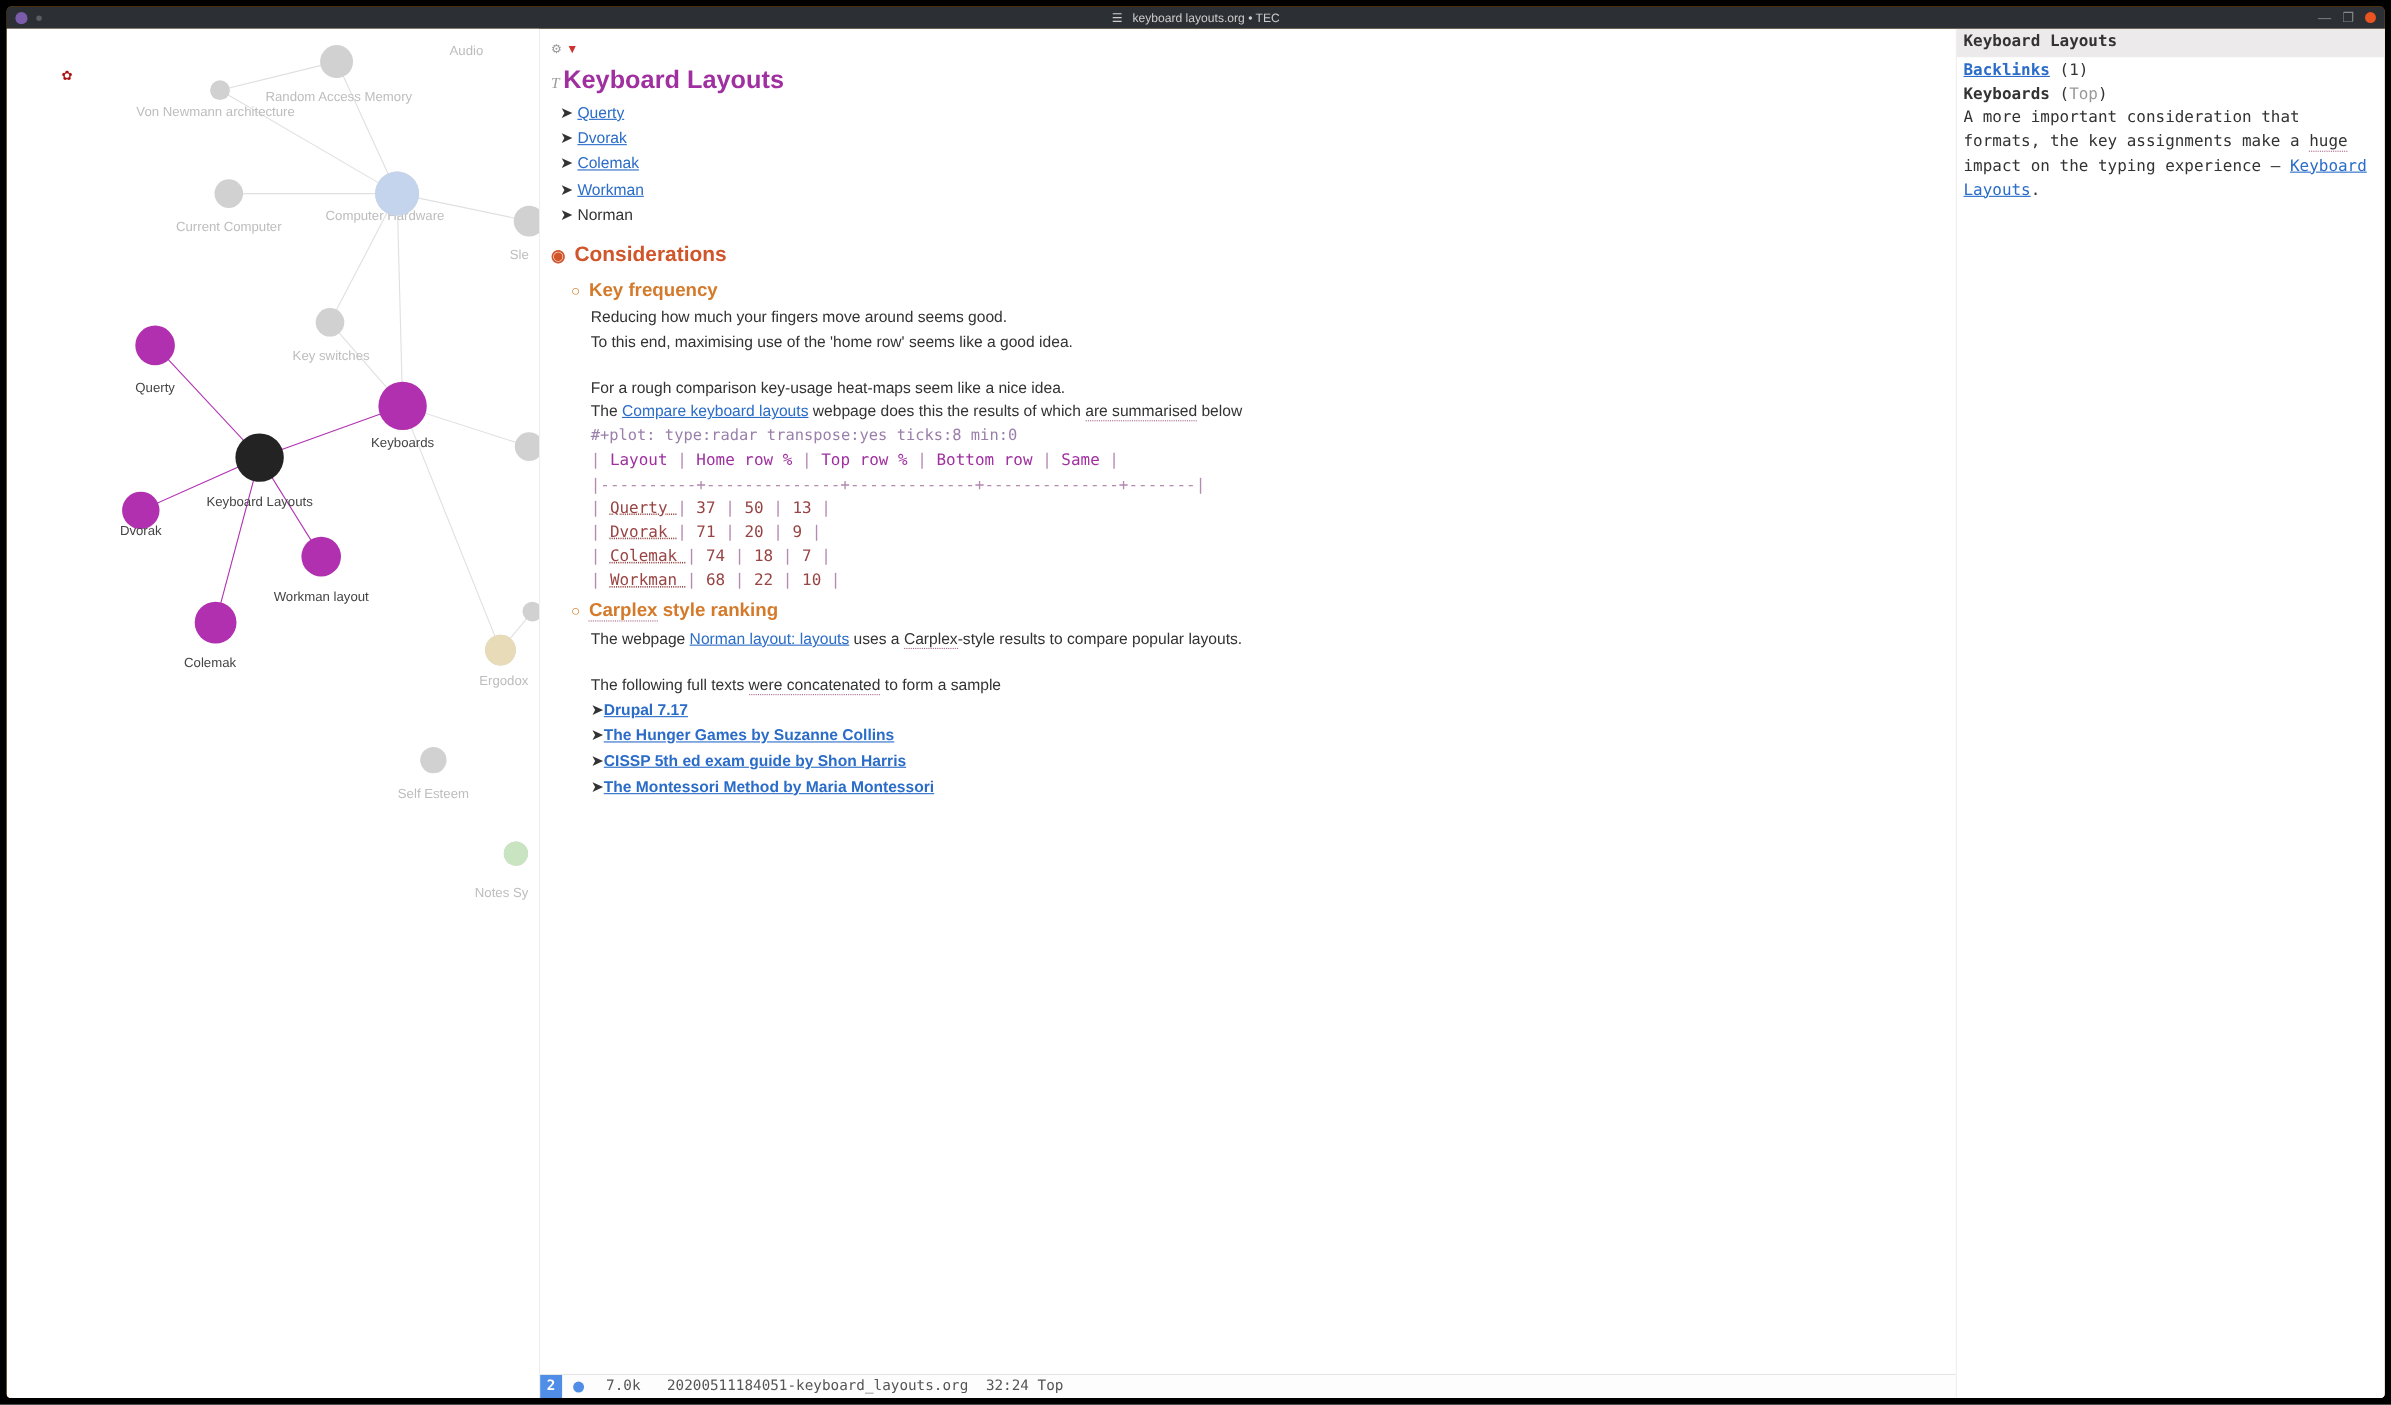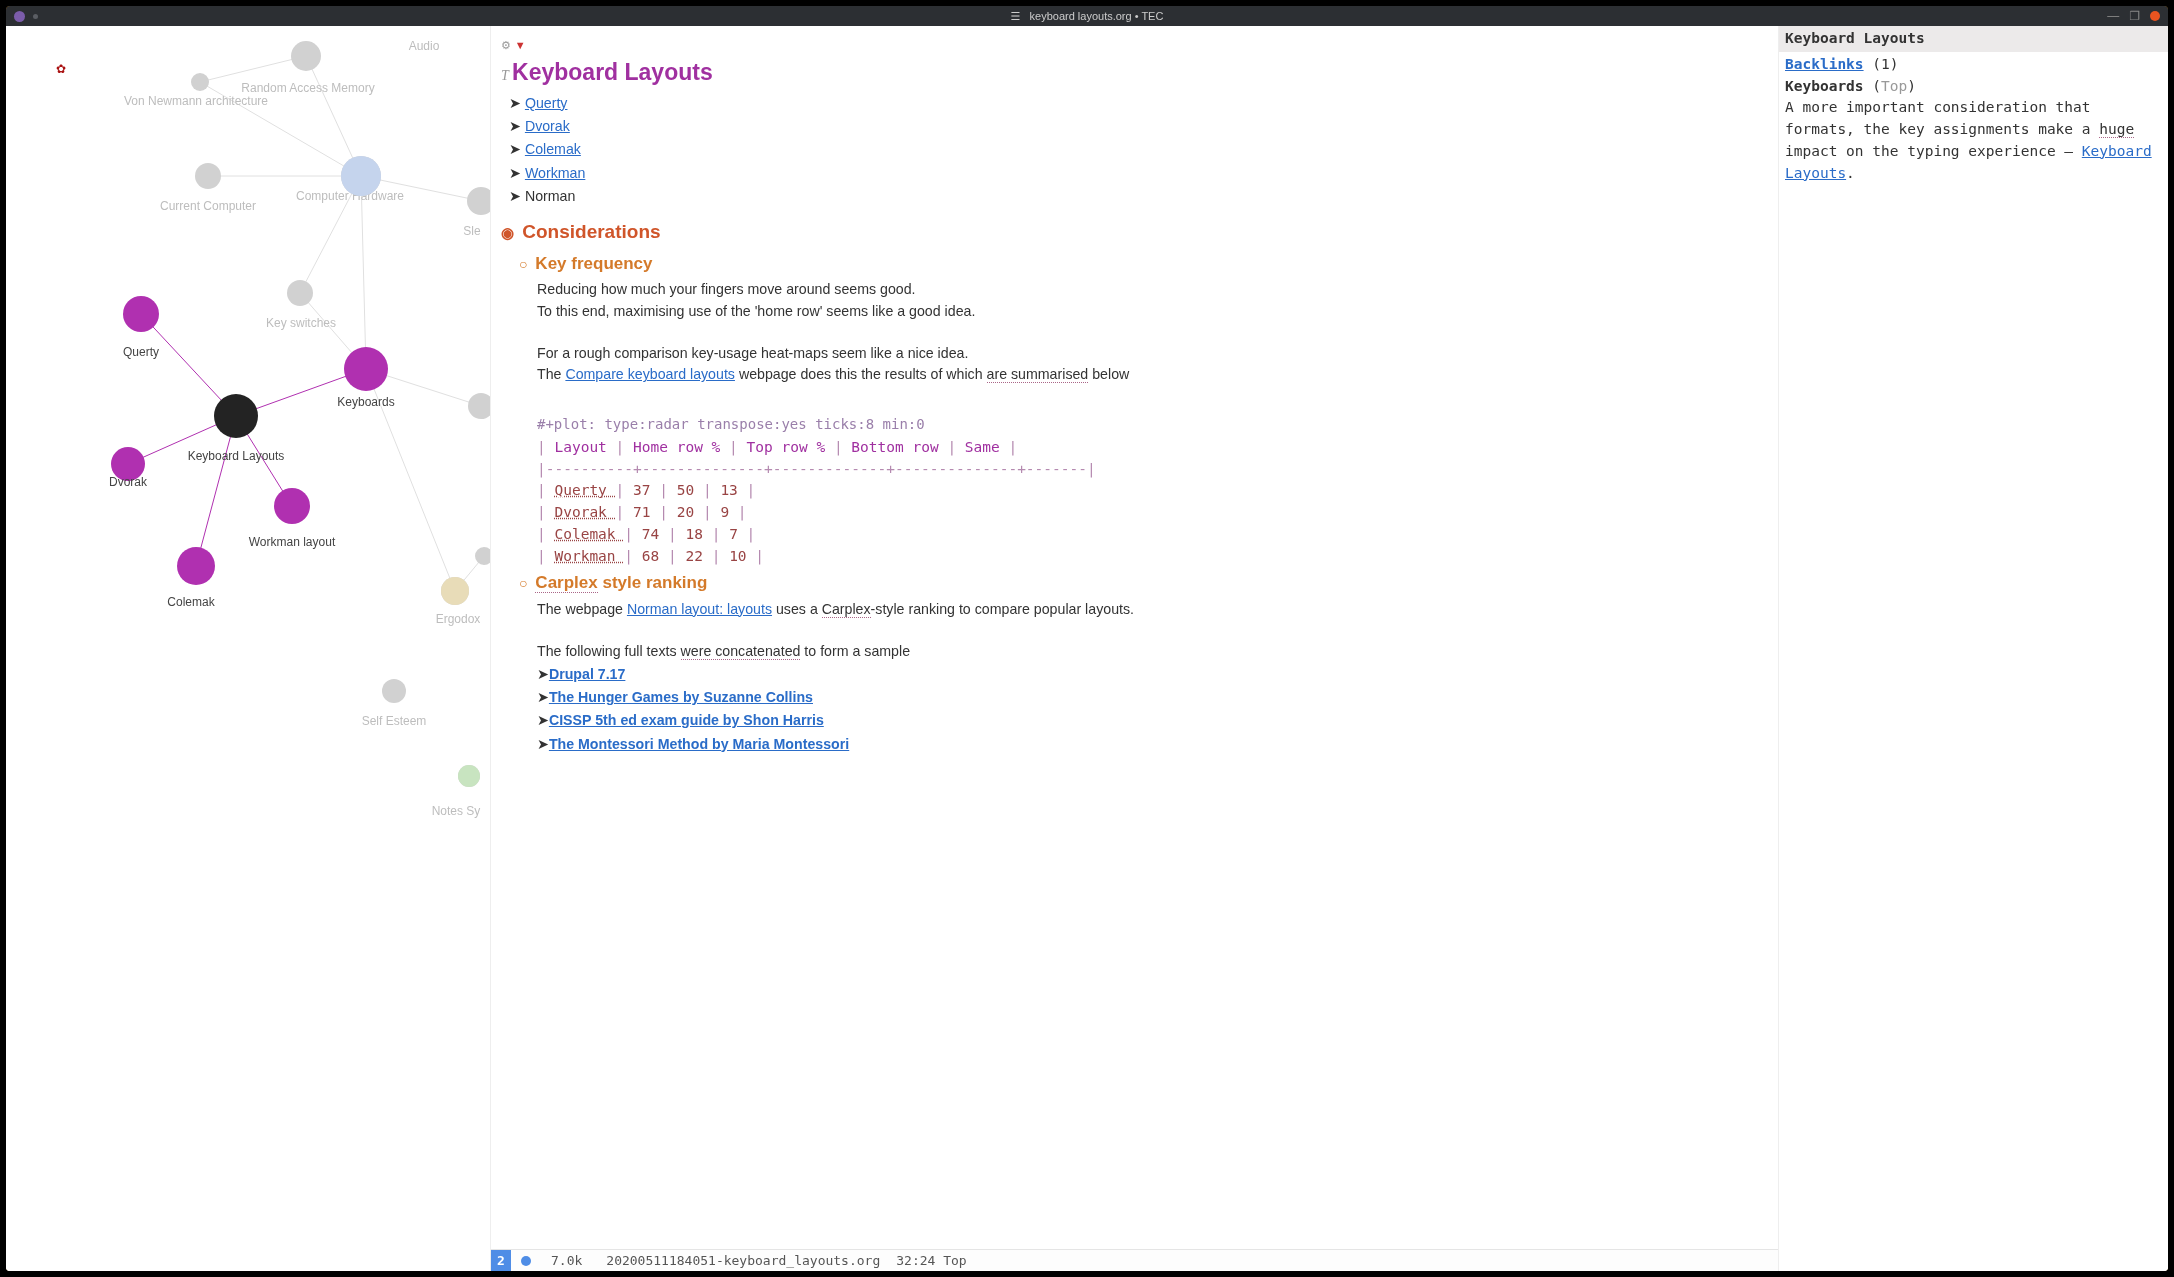--- a/index.html
+++ b/index.html
@@ -60,21 +60,21 @@
 .dotted { border-bottom: 1px dotted #a68; }
 .bullet-list { margin-left: 8px; margin-top: 2px; margin-bottom: 10px; }
 .bullet-list .li { padding: 1px 0; }
 .bullet-list .arrow { color: #333; margin-right: 4px; }
 .link { color: #2a6cc8; text-decoration: underline; cursor: pointer; }
 .h2 { color: #d0552a; font-size: 19px; font-weight: 700; margin: 6px 0 4px 0; }
 .h2 .bul { font-size: 15px; margin-right: 4px; }
 .h3 { color: #d47a2a; font-size: 17px; font-weight: 700; margin: 3px 0 3px 18px; }
 .h3 .bul { font-size: 14px; margin-right: 4px; }
 .body { margin-left: 36px; }
-.plot-directive { font-family: "DejaVu Sans Mono", monospace; color: #9a7faa; margin-top: 28px; font-size: 14px; }
+.plot-directive { font-family: "DejaVu Sans Mono", monospace; color: #9a7faa; margin-top: 0; font-size: 14px; }
 .org-table { font-family: "DejaVu Sans Mono", monospace; color: #944; margin-left: 0; margin-top: 2px; font-size: 14.5px; line-height: 1.5; }
 .org-table .pipe { color: #b58ab0; }
 .org-table .hdr { color: #a030a0; text-align: center; }
 .org-table .num { color: #944; }
 .org-table .lay { color: #944; text-decoration: underline dotted; }
 .texts-list .li { padding: 1px 0; }
 .modeline { height: 22px; background: #fdfdfd; border-top: 1px solid #e5e5e5; display: flex; align-items: center; font-family: monospace; font-size: 13px; color: #555; }
 .modeline .win-num { background: #4f8de6; color: #fff; width: 20px; height: 22px; display: flex; align-items: center; justify-content: center; font-weight: 700; margin-right: 10px; }
 .modeline .circle { width: 10px; height: 10px; border-radius: 50%; background: #4f8de6; margin-right: 20px; }
 .sidebar { width: 390px; background: #fff; border-left: 1px solid #eee; font-family: "DejaVu Sans Mono", monospace; font-size: 14.5px; color: #333; line-height: 1.5; }
@@ -250,21 +250,21 @@
               <div><span class="pipe">|</span> <span class="lay">Querty  </span> <span class="pipe">|</span> <span class="num">          37</span> <span class="pipe">|</span> <span class="num">         50</span> <span class="pipe">|</span> <span class="num">          13</span> <span class="pipe">|</span> <span class="num">      </span> <span class="pipe"></span></div>
               <div><span class="pipe">|</span> <span class="lay">Dvorak  </span> <span class="pipe">|</span> <span class="num">          71</span> <span class="pipe">|</span> <span class="num">         20</span> <span class="pipe">|</span> <span class="num">           9</span> <span class="pipe">|</span> <span class="num">      </span> <span class="pipe"></span></div>
               <div><span class="pipe">|</span> <span class="lay">Colemak </span> <span class="pipe">|</span> <span class="num">          74</span> <span class="pipe">|</span> <span class="num">         18</span> <span class="pipe">|</span> <span class="num">           7</span> <span class="pipe">|</span> <span class="num">      </span> <span class="pipe"></span></div>
               <div><span class="pipe">|</span> <span class="lay">Workman </span> <span class="pipe">|</span> <span class="num">          68</span> <span class="pipe">|</span> <span class="num">         22</span> <span class="pipe">|</span> <span class="num">          10</span> <span class="pipe">|</span> <span class="num">      </span> <span class="pipe"></span></div>
             </div>
         </div>
 
         <div class="h3"><span class="bul">○ </span><span class="dotted">Carplex</span><span> style ranking</span></div>
         <div class="body">
           <div>
-            <span>The webpage </span><span class="link">Norman layout: layouts</span><span> uses a </span><span class="dotted">Carplex</span><span>-style ranking to compare popular layouts.</span>
+            <span>The webpage </span><span class="link">Norman layout: layouts</span><span> uses a </span><span class="dotted">Carplex</span><span>-style results to compare popular layouts.</span>
           </div>
           <br>
           <div>
             <span>The following full texts </span><span class="dotted">were concatenated</span><span> to form a sample</span>
           </div>
           <div class="texts-list" id="texts-list">
               <div class="li"><span class="arrow">➤</span><span class="link" style="font-weight:700">Drupal 7.17</span></div>
               <div class="li"><span class="arrow">➤</span><span class="link" style="font-weight:700">The Hunger Games by Suzanne Collins</span></div>
               <div class="li"><span class="arrow">➤</span><span class="link" style="font-weight:700">CISSP 5th ed exam guide by Shon Harris</span></div>
               <div class="li"><span class="arrow">➤</span><span class="link" style="font-weight:700">The Montessori Method by Maria Montessori</span></div>

